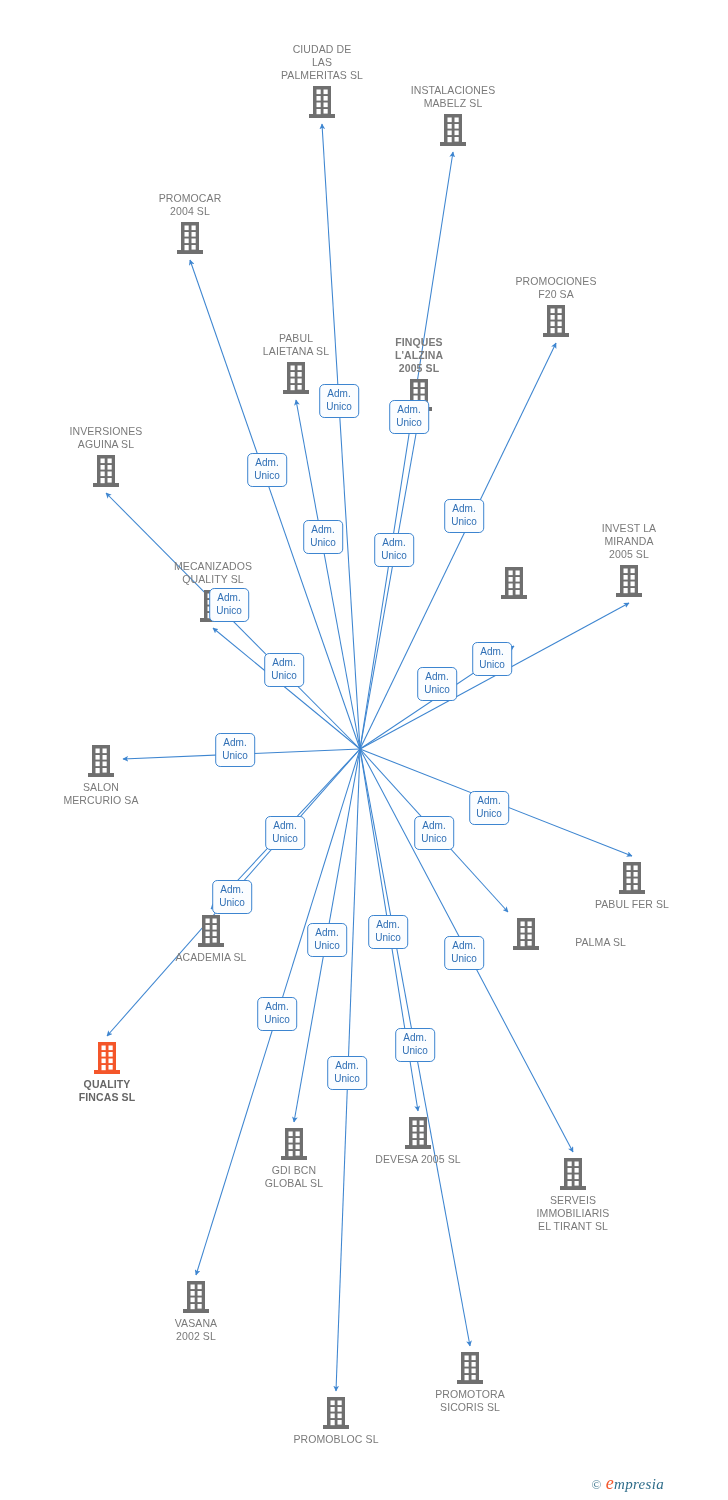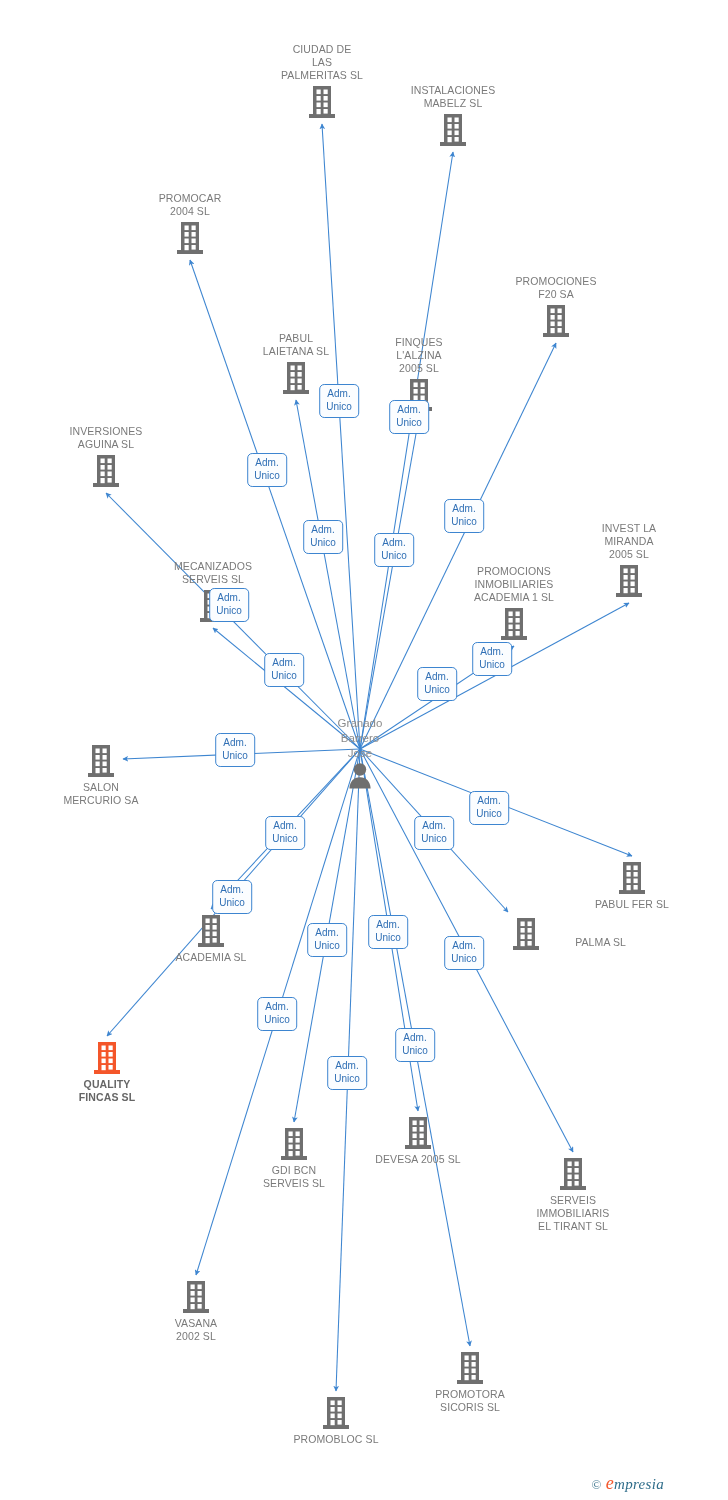--- a/index.html
+++ b/index.html
@@ -227,21 +227,21 @@
             <rect x="16.5" y="5.5" width="4.2" height="4.6"></rect>
             <rect x="9.5" y="12" width="4.2" height="4.6"></rect>
             <rect x="16.5" y="12" width="4.2" height="4.6"></rect>
             <rect x="9.5" y="18.5" width="4.2" height="4.6"></rect>
             <rect x="16.5" y="18.5" width="4.2" height="4.6"></rect>
             <rect x="9.5" y="25" width="4.2" height="5.2"></rect>
             <rect x="16.5" y="25" width="4.2" height="4.6"></rect>
           </g>
         </svg>
       </div>
-      <div class="node" style="left: 419px; top: 336px;">
+      <div class="node" style="left: 419px; top: 336px; font-weight: bold;">
         <div class="node-label above">FINQUES
 L'ALZINA
 2005 SL</div>
         <svg width="30" height="36" viewBox="0 0 30 36" class="node-icon">
           <g fill="#6f6f6f">
             <rect x="6" y="2" width="18" height="28"></rect>
             <rect x="2" y="30" width="26" height="4"></rect>
           </g>
           <g fill="#ffffff">
             <rect x="9.5" y="5.5" width="4.2" height="4.6"></rect>
@@ -291,42 +291,39 @@
             <rect x="16.5" y="12" width="4.2" height="4.6"></rect>
             <rect x="9.5" y="18.5" width="4.2" height="4.6"></rect>
             <rect x="16.5" y="18.5" width="4.2" height="4.6"></rect>
             <rect x="9.5" y="25" width="4.2" height="5.2"></rect>
             <rect x="16.5" y="25" width="4.2" height="4.6"></rect>
           </g>
         </svg>
       </div>
       <div class="node" style="left: 213px; top: 560px;">
         <div class="node-label above">MECANIZADOS
-SERVEIS SL</div>
+QUALITY SL</div>
         <svg width="30" height="36" viewBox="0 0 30 36" class="node-icon">
           <g fill="#6f6f6f">
             <rect x="6" y="2" width="18" height="28"></rect>
             <rect x="2" y="30" width="26" height="4"></rect>
           </g>
           <g fill="#ffffff">
             <rect x="9.5" y="5.5" width="4.2" height="4.6"></rect>
             <rect x="16.5" y="5.5" width="4.2" height="4.6"></rect>
             <rect x="9.5" y="12" width="4.2" height="4.6"></rect>
             <rect x="16.5" y="12" width="4.2" height="4.6"></rect>
             <rect x="9.5" y="18.5" width="4.2" height="4.6"></rect>
             <rect x="16.5" y="18.5" width="4.2" height="4.6"></rect>
             <rect x="9.5" y="25" width="4.2" height="5.2"></rect>
             <rect x="16.5" y="25" width="4.2" height="4.6"></rect>
           </g>
         </svg>
       </div>
       <div class="node" style="left: 514px; top: 565px;">
-        <div class="node-label above">PROMOCIONS
-INMOBILIARIES
-ACADEMIA 1 SL</div>
         <svg width="30" height="36" viewBox="0 0 30 36" class="node-icon">
           <g fill="#6f6f6f">
             <rect x="6" y="2" width="18" height="28"></rect>
             <rect x="2" y="30" width="26" height="4"></rect>
           </g>
           <g fill="#ffffff">
             <rect x="9.5" y="5.5" width="4.2" height="4.6"></rect>
             <rect x="16.5" y="5.5" width="4.2" height="4.6"></rect>
             <rect x="9.5" y="12" width="4.2" height="4.6"></rect>
             <rect x="16.5" y="12" width="4.2" height="4.6"></rect>
@@ -464,21 +461,21 @@
             <rect x="16.5" y="5.5" width="4.2" height="4.6"></rect>
             <rect x="9.5" y="12" width="4.2" height="4.6"></rect>
             <rect x="16.5" y="12" width="4.2" height="4.6"></rect>
             <rect x="9.5" y="18.5" width="4.2" height="4.6"></rect>
             <rect x="16.5" y="18.5" width="4.2" height="4.6"></rect>
             <rect x="9.5" y="25" width="4.2" height="5.2"></rect>
             <rect x="16.5" y="25" width="4.2" height="4.6"></rect>
           </g>
         </svg>
         <div class="node-label below">GDI BCN
-SERVEIS SL</div>
+GLOBAL SL</div>
       </div>
       <div class="node" style="left: 573px; top: 1156px;">
         <svg width="30" height="36" viewBox="0 0 30 36" class="node-icon">
           <g fill="#6f6f6f">
             <rect x="6" y="2" width="18" height="28"></rect>
             <rect x="2" y="30" width="26" height="4"></rect>
           </g>
           <g fill="#ffffff">
             <rect x="9.5" y="5.5" width="4.2" height="4.6"></rect>
             <rect x="16.5" y="5.5" width="4.2" height="4.6"></rect>
@@ -592,28 +589,19 @@
       <div class="role-box" style="left: 464px; top: 953px;">Adm.
 Unico</div>
       <div class="role-box" style="left: 277px; top: 1014px;">Adm.
 Unico</div>
       <div class="role-box" style="left: 415px; top: 1045px;">Adm.
 Unico</div>
       <div class="role-box" style="left: 347px; top: 1073px;">Adm.
 Unico</div>
     </div>
 
-  <div class="person-node" id="center-node" style="left: 360px; top: 753px;">
-    <div class="person-name">Granado
-Barrero
-Jose</div>
-    <svg width="26" height="28" viewBox="0 0 26 28" style="display:block;margin:0 auto;">
-      <circle cx="13" cy="7.5" r="6.2" fill="#6f6f6f"></circle>
-      <path d="M13 15.2 C6.4 15.2 2.8 19.6 2.4 26.4 L23.6 26.4 C23.2 19.6 19.6 15.2 13 15.2 Z" fill="#6f6f6f"></path>
-    </svg>
-  </div>
 
   <div class="watermark">
     <span class="c">©</span>
     <span class="e">e</span><span>mpresia</span>
   </div>
 
 </div>
 
 </body></html>

